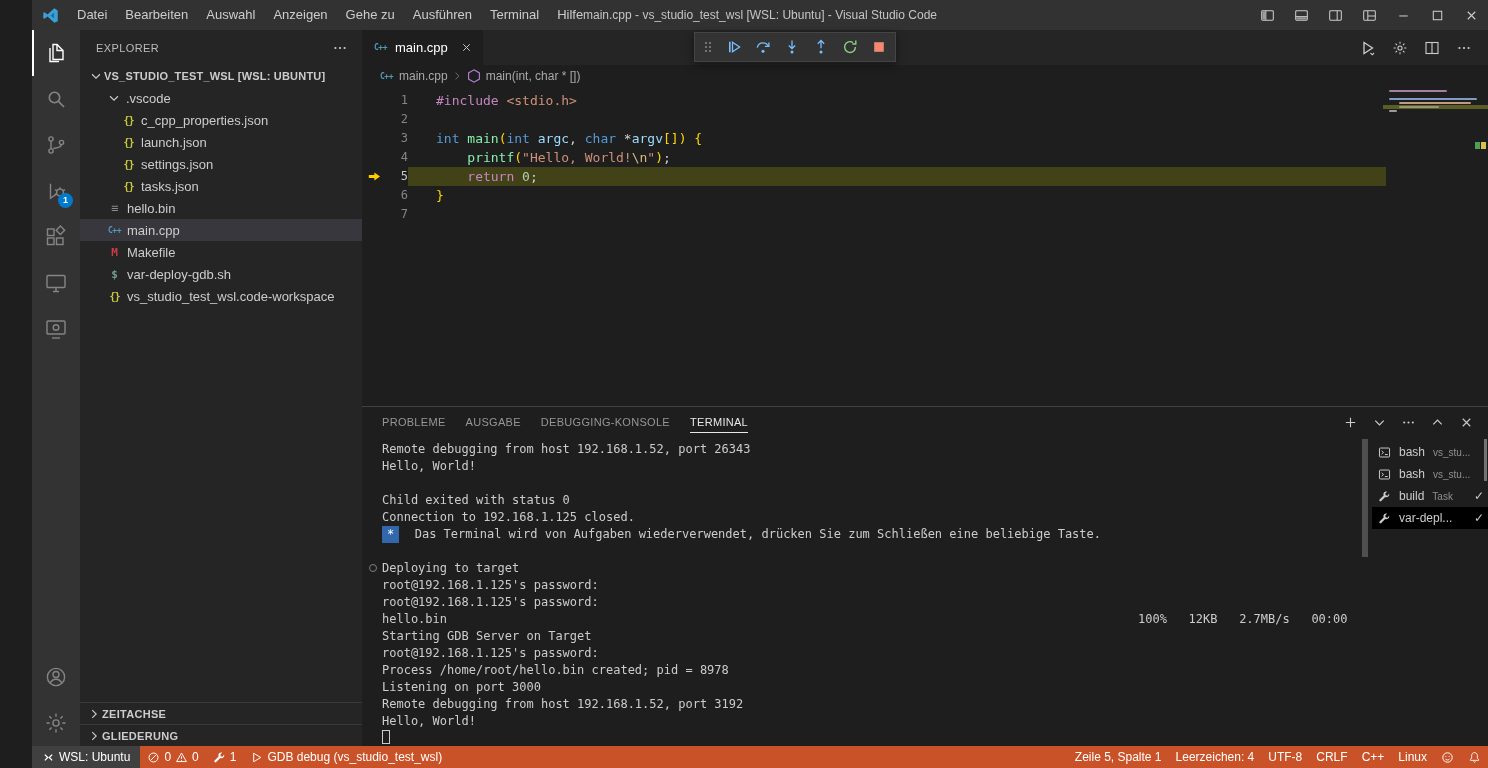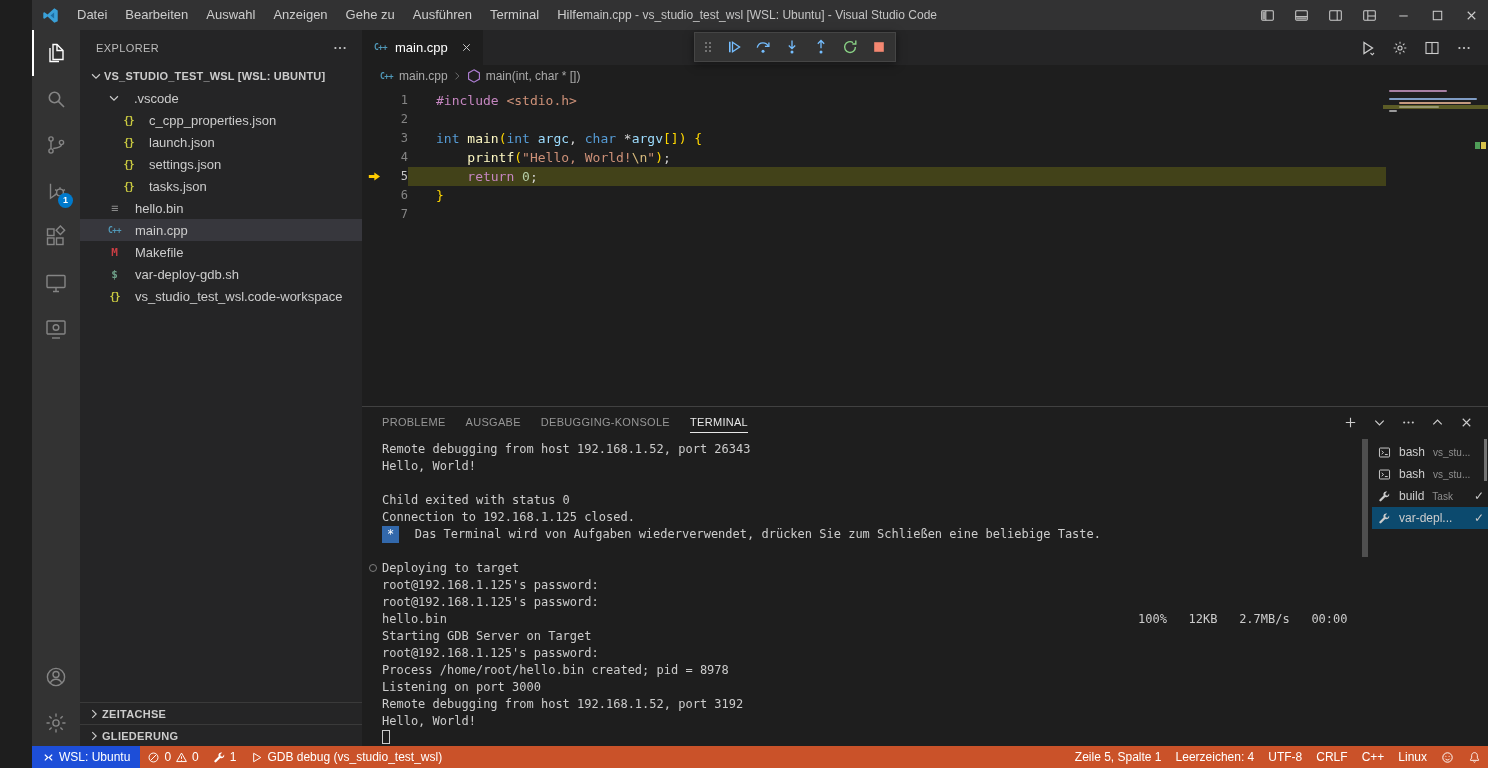--- a/index.html
+++ b/index.html
@@ -33,21 +33,21 @@
 
   
   .sidebar { width:282px; background:#252526; display:flex; flex-direction:column; flex:none; }
   .sb-header { height:35px; display:flex; align-items:center; padding:0 14px 0 16px; font-size:11px;
                color:#bbbbbb; letter-spacing:.4px; flex:none; }
   .sb-more { margin-left:auto; color:#cccccc; }
   .tree-root { height:22px; display:flex; align-items:center; font-weight:bold; font-size:11px; color:#cccccc;
                padding-left:8px; letter-spacing:.2px; }
   .tw { width:16px; display:inline-flex; justify-content:center; color:#cccccc; flex:none; }
   .tw svg { width:14px; height:14px; }
-  .tree-item { height:22px; display:flex; align-items:center; font-size:13px; color:#cccccc; cursor:pointer; gap:12px; }
+  .tree-item { height:22px; display:flex; align-items:center; font-size:13px; color:#cccccc; cursor:pointer; gap:4px; }
   .tree-item.selected { background:#37373d; }
   .ti-label { white-space:nowrap; }
   .fi { display:inline-flex; width:17px; justify-content:center; align-items:center;
         font-family:"DejaVu Sans Mono",monospace; flex:none; }
   .fi-json { color:#cbcb41; font-size:10px; font-weight:bold; letter-spacing:-1px; }
   .fi-cpp { color:#519aba; font-size:8px; font-weight:bold; letter-spacing:-.5px; }
   .fi-bin { color:#8a8a8a; font-size:12px; }
   .fi-makefile { color:#cc3e44; font-size:11px; font-weight:bold; }
   .fi-shell { color:#6d9e87; font-size:11px; font-weight:bold; }
   .sb-sections { margin-top:auto; }
@@ -77,21 +77,21 @@
 
   .editor-view { flex:1; position:relative; font-family:"DejaVu Sans Mono",monospace; font-size:13px; padding-top:4px; overflow:hidden; }
   .code-line { height:19px; line-height:19px; display:flex; position:relative; }
   .ln { width:46px; flex:none; text-align:right; color:#858585; font-size:12px; position:relative; z-index:2; }
   .lc { margin-left:28px; white-space:pre; position:relative; z-index:2; }
   .hl { position:absolute; left:46px; width:978px; top:0; height:100%; background:rgba(255,255,0,0.16); z-index:1; }
   .code-line.current .ln { color:#c6c6c6; }
   .dbg-arrow { position:absolute; left:6px; top:3px; z-index:3; }
   .dbg-arrow svg { width:13px; height:13px; }
   .tk-pp { color:#c586c0; } .tk-str { color:#ce9178; } .tk-kw { color:#569cd6; }
-  .tk-ctrl { color:#c586c0; } .tk-fn { color:#fef9c3; } .tk-var { color:#9cdcfe; }
+  .tk-ctrl { color:#c586c0; } .tk-fn { color:#86efac; } .tk-var { color:#9cdcfe; }
   .tk-num { color:#b5cea8; } .tk-br { color:#ffd700; } .tk-pl { color:#d4d4d4; } .tk-esc { color:#d7ba7d; }
 
   .minimap { position:absolute; left:1027px; top:3px; width:112px; height:32px; }
   .mm-row { position:absolute; height:2px; border-radius:1px; }
   .mm-cur { position:absolute; left:-6px; right:-4px; top:15px; height:4px; background:rgba(255,255,60,.28); }
   .ov-mark { position:absolute; }
 
   
   .panel { height:340px; border-top:1px solid #414141; display:flex; flex-direction:column; background:#1e1e1e; flex:none; }
   .panel-header { height:30px; display:flex; align-items:center; padding-left:10px; flex:none; }
@@ -104,21 +104,21 @@
   .term-main { flex:1; padding:4px 0 0 20px; font-family:"DejaVu Sans Mono",monospace; font-size:12px;
                line-height:17px; color:#cccccc; min-width:0; }
   .term-line { white-space:pre; position:relative; height:17px; }
   .term-badge { display:inline-block; background:#3268ab; color:#ffffff; padding:0 5px; margin-right:1px; }
   .term-right { position:absolute; left:756px; top:0; }
   .term-marker { position:absolute; left:-13px; top:4px; width:8px; height:8px; border:1px solid #7d7d7d; border-radius:50%; }
   .term-cursor { display:inline-block; width:8px; height:14px; border:1px solid #cccccc; vertical-align:-2px; }
   .term-scrollbar { position:absolute; right:120px; top:2px; width:6px; height:118px; background:rgba(140,140,140,.45); }
   .term-sessions { width:116px; flex:none; padding-top:4px; position:relative; }
   .sess { height:22px; display:flex; align-items:center; gap:8px; padding:0 4px 0 6px; font-size:12px; color:#cccccc; cursor:pointer; white-space:nowrap; overflow:hidden; }
-  .sess.selected { background:#0c4a6e; }
+  .sess.selected { background:#000000; }
   .sess svg { width:13px; height:13px; flex:none; }
   .sess .detail { font-size:10px; color:#8f8f8f; overflow:hidden; text-overflow:ellipsis; }
   .sess .check { margin-left:auto; color:#c5c5c5; font-size:12px; }
   .sess-scroll { position:absolute; right:1px; top:2px; width:3px; height:42px; background:rgba(200,200,200,.5); }
 
   
   .statusbar { height:22px; display:flex; align-items:stretch; color:#ffffff; font-size:12px; flex:none; }
   .sb-left, .sb-right { display:flex; align-items:stretch; }
   .sb-right { margin-left:auto; }
   .sb-item { display:flex; align-items:center; gap:4px; padding:0 7px; white-space:nowrap; cursor:pointer; }
@@ -627,21 +627,21 @@
               </div>
             <div class="sess-scroll"></div>
           </div>
         </div>
       </div>
     </div>
   </div>
 
   <div class="statusbar" style="background: rgb(202, 82, 41);">
     <div class="sb-left">
-        <div class="sb-item sb-remote" style="background:#1d4ed8">
+        <div class="sb-item sb-remote" style="background:#404040">
           <span class="icon ">
             <svg viewBox="0 0 16 16" fill="none" stroke="currentColor" stroke-width="1.6">
               <path d="M3.5 4.5L7 8l-3.5 3.5M12.5 4.5L9 8l3.5 3.5"></path>
             </svg>
           </span>
           <span>WSL: Ubuntu</span>
         </div>
         <div class="sb-item">
           <span class="icon ">
             <svg viewBox="0 0 16 16" fill="none" stroke="currentColor" stroke-width="1.2">

